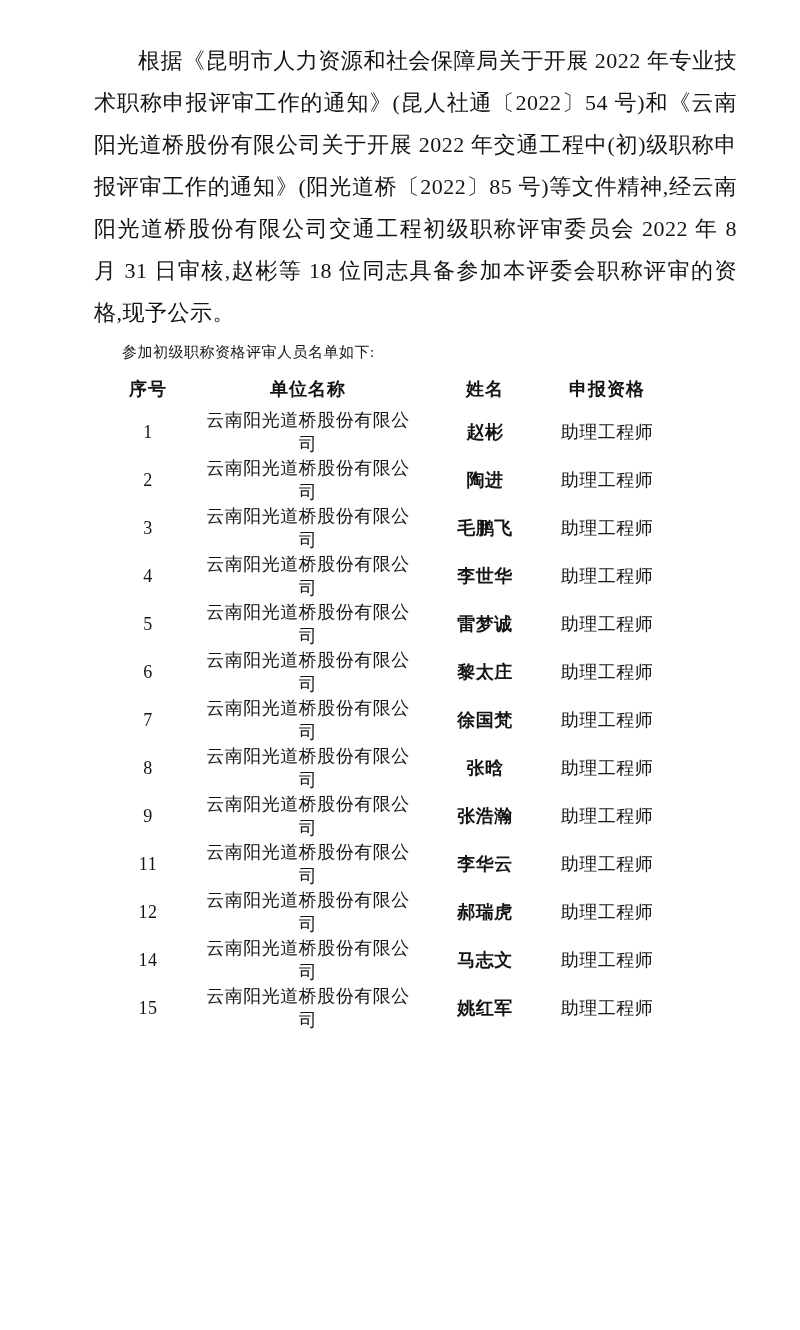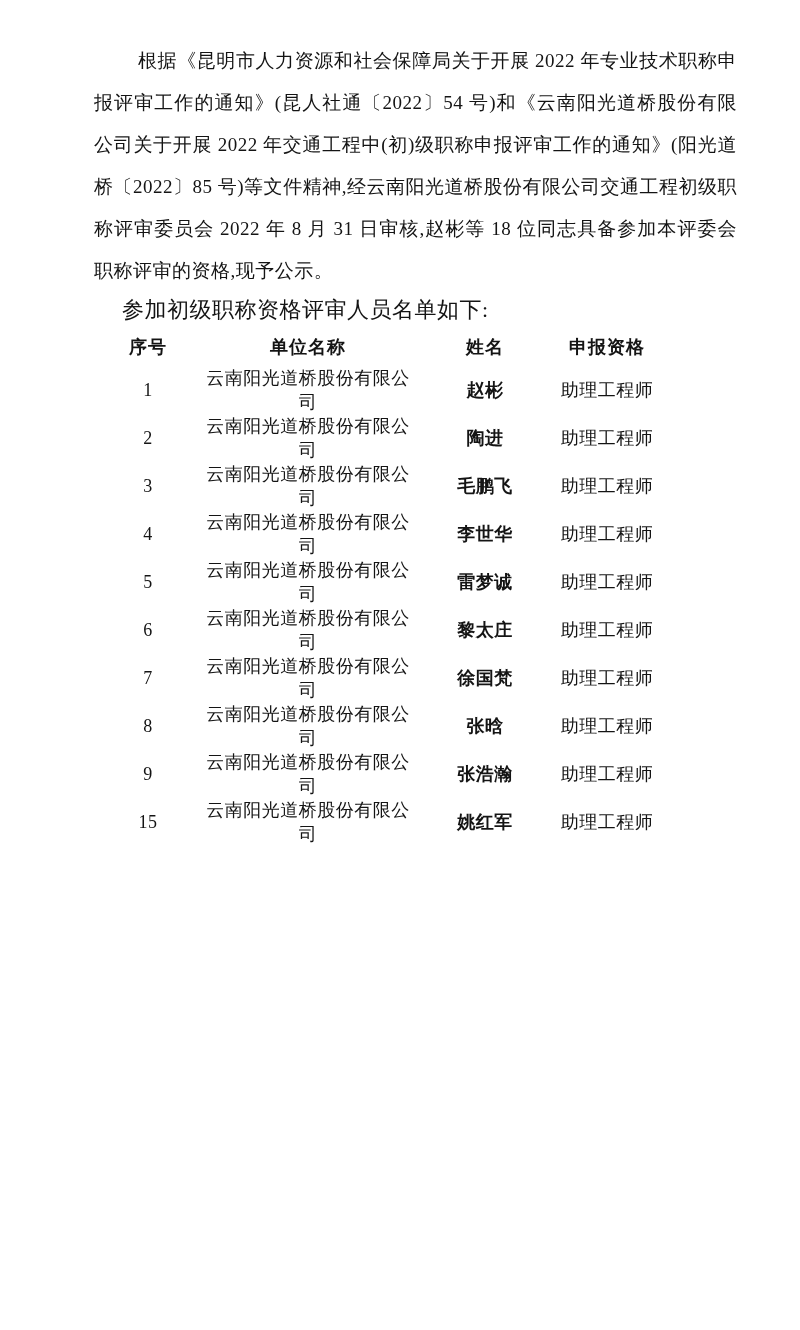--- a/index.html
+++ b/index.html
@@ -14,32 +14,32 @@
     background: #ffffff;
     overflow: hidden;
     font-family: "Liberation Serif", "DejaVu Serif", serif;
     color: #141414;
   }
   .content {
     padding: 40px 63px 0 94px;
   }
   p.para {
     margin: 0;
-    font-size: 19px;
+    font-size: 22px;
     line-height: 42px;
     text-align: justify;
     text-align-last: left;
     letter-spacing: 0.5px;
   }
   p.indent2 {
     text-indent: 44px;
   }
   p.list-intro {
     margin: 0;
-    font-size: 22px;
+    font-size: 15px;
     line-height: 36px;
     text-indent: 28px;
     letter-spacing: 0.5px;
   }
   table.roster {
     border-collapse: collapse;
     margin-left: 4px;
     margin-top: 0;
     font-size: 18px;
     color: #141414;
@@ -150,23 +150,41 @@
           </tr>
 
           <tr>
             <td class="no-cell">9</td>
             <td class="unit-cell">云南阳光道桥股份有限公司</td>
             <td class="name-cell">张浩瀚</td>
             <td class="qual-cell">助理工程师</td>
           </tr>
 
 
+          <tr>
+            <td class="no-cell">11</td>
+            <td class="unit-cell">云南阳光道桥股份有限公司</td>
+            <td class="name-cell">李华云</td>
+            <td class="qual-cell">助理工程师</td>
+          </tr>
+
+          <tr>
+            <td class="no-cell">12</td>
+            <td class="unit-cell">云南阳光道桥股份有限公司</td>
+            <td class="name-cell">郝瑞虎</td>
+            <td class="qual-cell">助理工程师</td>
+          </tr>
 
 
-
+          <tr>
+            <td class="no-cell">14</td>
+            <td class="unit-cell">云南阳光道桥股份有限公司</td>
+            <td class="name-cell">马志文</td>
+            <td class="qual-cell">助理工程师</td>
+          </tr>
 
           <tr>
             <td class="no-cell">15</td>
             <td class="unit-cell">云南阳光道桥股份有限公司</td>
             <td class="name-cell">姚红军</td>
             <td class="qual-cell">助理工程师</td>
           </tr>
 
         </tbody>
     </table>

